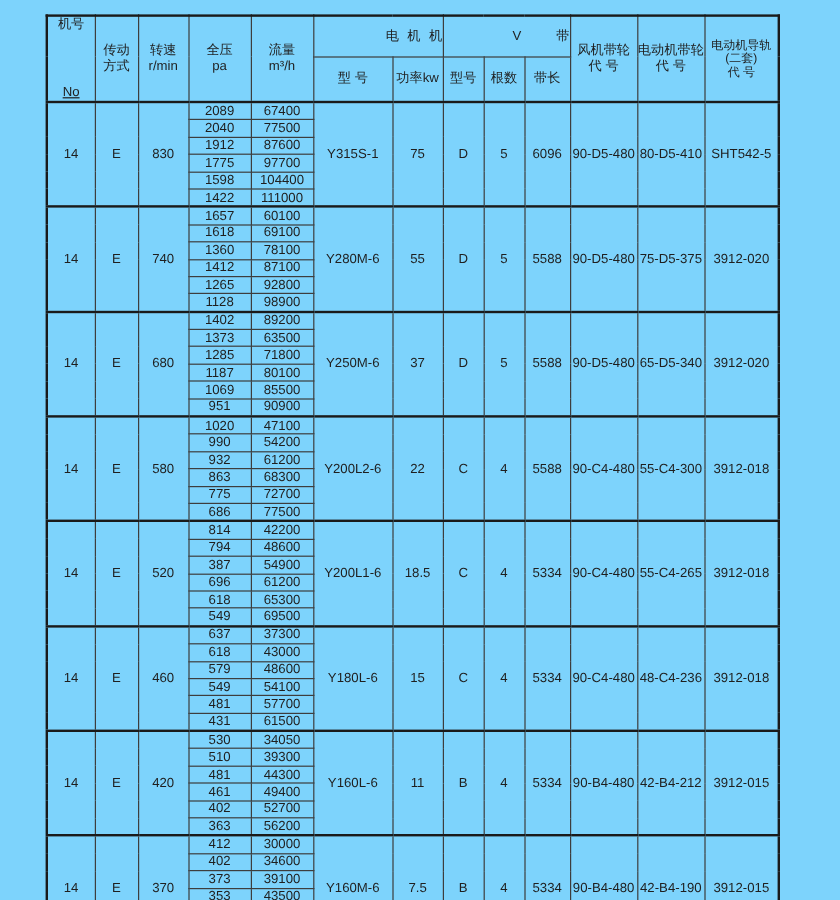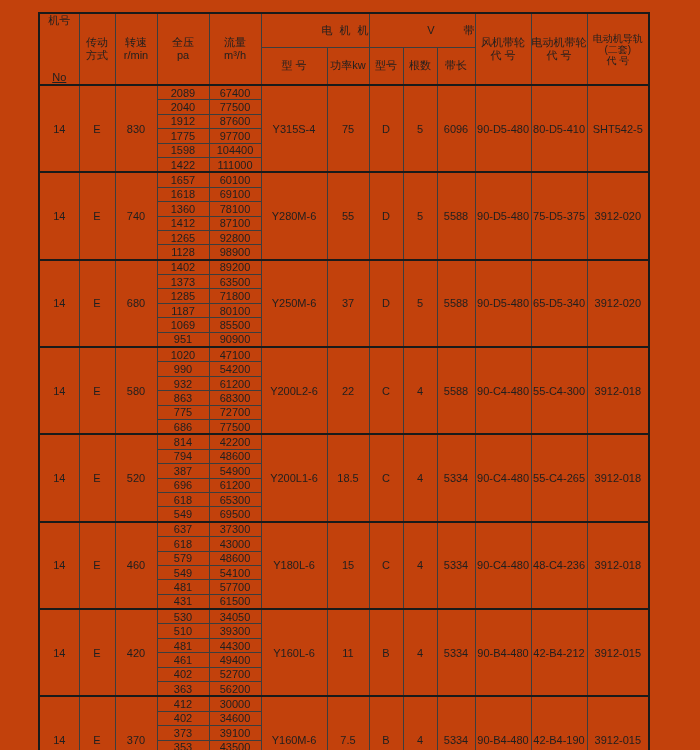--- a/index.html
+++ b/index.html
@@ -4,21 +4,21 @@
 <style>
   html, body {
     margin: 0;
     padding: 0;
     background: #ffffff;
     font-family: "Liberation Sans", "DejaVu Sans", sans-serif;
   }
   .page {
     width: 700px;
     height: 750px;
-    background: #c2410c;
+    background: #7dd3fc;
     position: relative;
     overflow: hidden;
   }
   table.spec {
     border-collapse: collapse;
     table-layout: fixed;
     width: 610px;
     margin: 12px 0 0 38px;
     border: 2px solid #1a1a1a;
     color: #1f1f1f;
@@ -118,21 +118,21 @@
         <th>带长</th>
       </tr>
     </thead>
     <tbody>
         <tr class="group-start">
           <td rowspan="6">14</td>
           <td rowspan="6">E</td>
           <td rowspan="6">830</td>
           <td>2089</td>
           <td>67400</td>
-          <td rowspan="6">Y315S-4</td>
+          <td rowspan="6">Y315S-1</td>
           <td rowspan="6">75</td>
           <td rowspan="6">D</td>
           <td rowspan="6">5</td>
           <td rowspan="6">6096</td>
           <td rowspan="6">90-D5-480</td>
           <td rowspan="6">80-D5-410</td>
           <td rowspan="6">SHT542-5</td>
         </tr>
         <tr>
           <td>2040</td>

